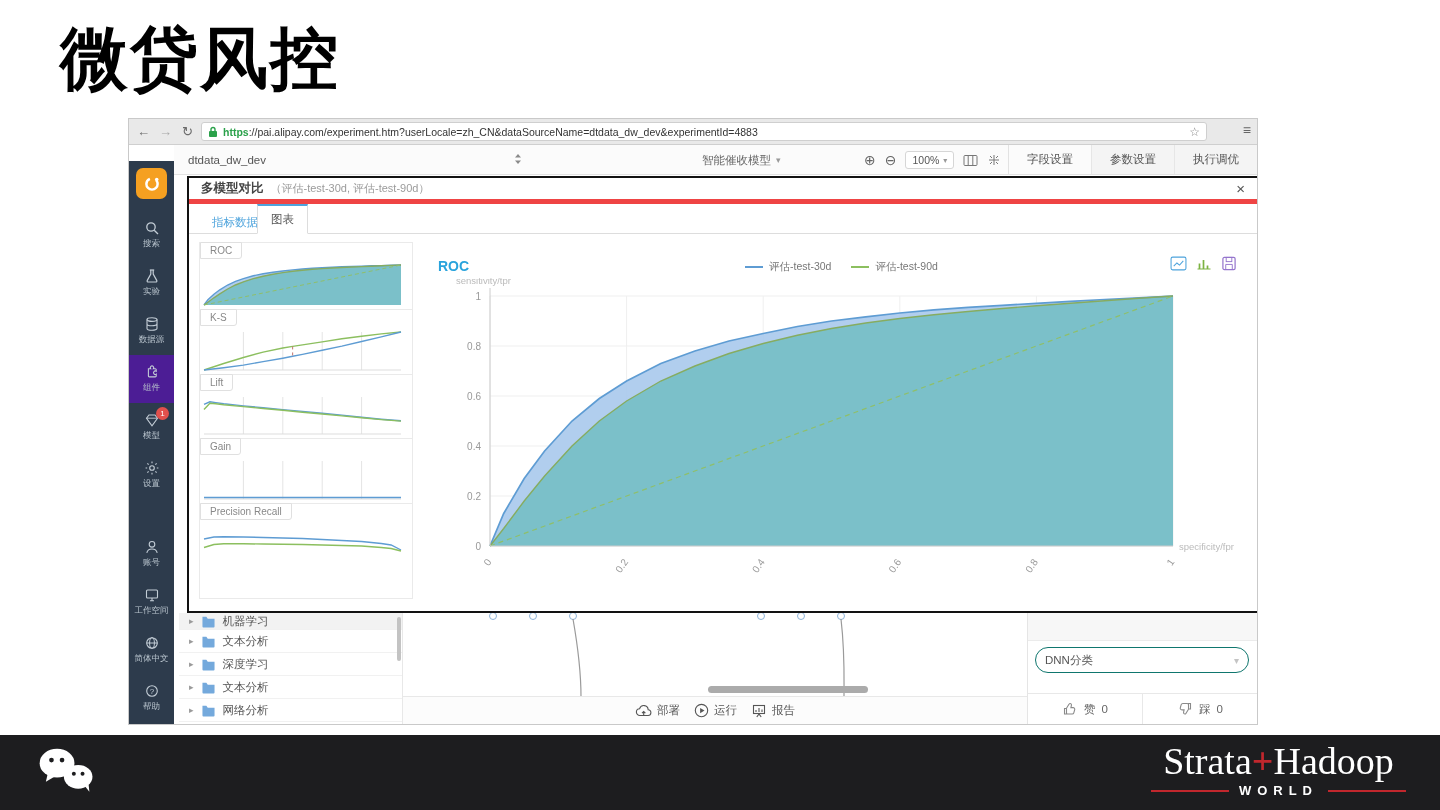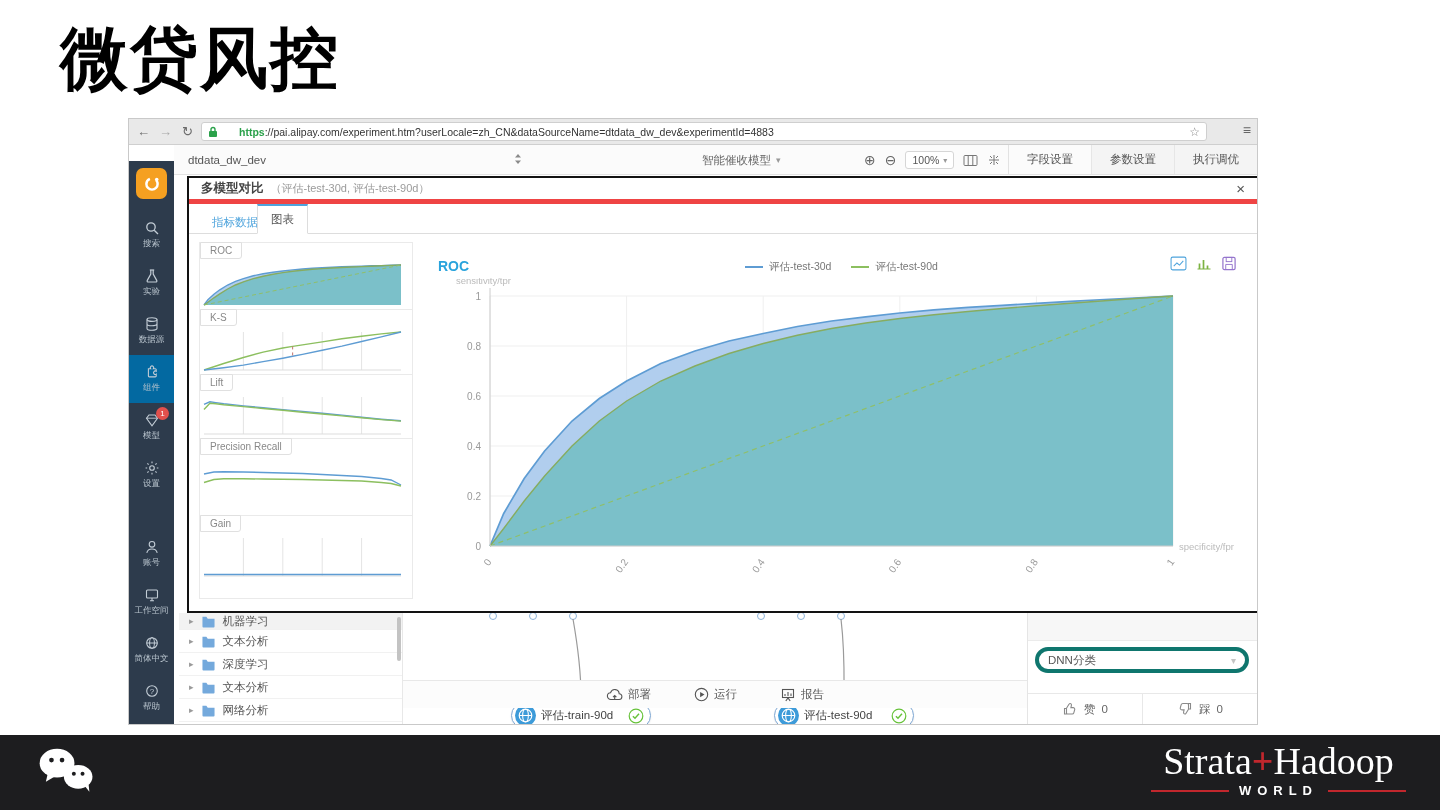--- a/index.html
+++ b/index.html
@@ -10,21 +10,21 @@
                color:#000;letter-spacing:2px;font-family:"Liberation Sans",sans-serif;}
 
   
   .browser{position:absolute;left:128px;top:118px;width:1130px;height:607px;background:#fff;
            border:1px solid #c9c9c9;}
   .chrome{position:absolute;left:0;top:0;right:0;height:26px;background:#e9e9e9;border-bottom:1px solid #cfcfcf;}
   .chrome-btn{position:absolute;top:3px;font-size:13px;color:#6c6c6c;line-height:20px;}
   .urlbar{position:absolute;left:72px;top:3px;width:1006px;height:19px;background:#fff;border:1px solid #cfcfcf;
           border-radius:3px;display:flex;align-items:center;padding:0 6px;}
   .url{font-size:10.5px;color:#333;white-space:nowrap;overflow:hidden;margin-left:5px;}
-  .url .scheme{color:#2aa14a;font-weight:bold;margin-left:16px;}
+  .url .scheme{color:#2aa14a;font-weight:bold;}
   .url-star{margin-left:auto;color:#888;font-size:12px;}
   .chrome-menu{position:absolute;right:6px;top:3px;font-size:14px;color:#666;}
 
   
   .appbar{position:absolute;left:45px;top:26px;right:0;height:30px;background:#fbfbfb;border-bottom:1px solid #e2e2e2;}
   .ds-select{position:absolute;left:6px;top:4px;width:350px;height:22px;display:flex;align-items:center;
              padding:0 8px;font-size:11.5px;color:#555;}
   .ds-select .ud{margin-left:auto;}
   .model-select{position:absolute;left:528px;top:4px;height:22px;display:flex;align-items:center;gap:5px;
                 font-size:11.5px;color:#666;}
@@ -37,21 +37,21 @@
   .appbar-actions{position:absolute;right:0;top:0;height:29px;display:flex;background:#f4f4f4;border-left:1px solid #e2e2e2;}
   .appbar-actions .act{padding:8px 18px;font-size:11.5px;color:#555;display:flex;align-items:center;border-left:1px solid #e6e6e6;}
   .appbar-actions .act:first-child{border-left:none;background:#fbfbfb;}
 
   
   .sidebar{position:absolute;left:0;top:42px;width:45px;bottom:0;background:#2d3b4c;}
   .sb-logo{position:absolute;left:7px;top:7px;width:31px;height:31px;border-radius:7px;background:#f5a021;
            display:flex;align-items:center;justify-content:center;}
   .sb-item{position:relative;width:45px;height:48px;display:flex;flex-direction:column;align-items:center;
            justify-content:center;gap:2px;color:#c3cdd6;cursor:pointer;}
-  .sb-item.active{background:#0369a1;text-align:center;}
+  .sb-item.active{background:#4c1d95;text-align:center;}
   .sb-item .sb-label{font-size:8.5px;color:#b9c4cd;}
   .sb-top{position:absolute;top:50px;left:0;}
   .sb-bottom{position:absolute;bottom:2px;left:0;}
   .badge{position:absolute;top:4px;right:5px;min-width:13px;height:13px;border-radius:7px;background:#e2504c;
          color:#fff;font-size:8px;line-height:13px;text-align:center;padding:0 2px;}
 
   
   .content{position:absolute;left:45px;top:56px;right:0;bottom:0;background:#fff;overflow:hidden;}
   .tree-panel{position:absolute;left:5px;top:438px;width:224px;bottom:0;background:#fff;border-right:1px solid #e8e8e8;}
   .tree-row{height:23px;display:flex;align-items:center;gap:7px;padding-left:10px;border-bottom:1px solid #f1f1f1;
@@ -59,28 +59,28 @@
   .tree-row:first-child{background:#f2f2f2;height:17px;}
   .tree-caret{color:#9a9a9a;font-size:9px;}
   .tree-scroll{position:absolute;right:1px;top:4px;width:4px;height:44px;border-radius:2px;background:#c3c3c3;}
 
   .canvas{position:absolute;left:229px;top:438px;right:230px;bottom:0;background:#fff;}
   .node{position:absolute;width:140px;height:27px;border:1px solid #7da7d4;border-radius:14px;background:#fff;
         display:flex;align-items:center;box-shadow:0 1px 2px rgba(0,0,0,.08);cursor:pointer;}
   .node .glb{margin-left:3px;}
   .node .nlabel{font-size:11.5px;color:#444;margin-left:5px;}
   .node .chk{margin-left:auto;margin-right:6px;display:flex;}
-  .canvas-toolbar{position:absolute;left:0;right:0;bottom:16px;height:28px;background:#fcfcfc;border-top:1px solid #e8e8e8;
-                  display:flex;align-items:center;justify-content:center;gap:43px;}
+  .canvas-toolbar{position:absolute;left:0;right:0;bottom:0;height:28px;background:#fcfcfc;border-top:1px solid #e8e8e8;
+                  display:flex;align-items:center;justify-content:center;gap:14px;}
   .cv-act{display:flex;align-items:center;gap:5px;font-size:11.5px;color:#555;cursor:pointer;}
   .h-scroll{position:absolute;left:305px;bottom:31px;width:160px;height:7px;border-radius:4px;background:#ababab;}
 
   .right-panel{position:absolute;right:0;top:438px;width:230px;bottom:0;background:#fff;border-left:1px solid #e5e5e5;}
   .rp-strip{position:absolute;left:0;right:0;top:0;height:28px;background:#f7f7f7;border-bottom:1px solid #ebebeb;}
-  .rp-select{position:absolute;left:7px;right:8px;top:34px;height:26px;border:4px solid #0f766e;border-radius:13px;
+  .rp-select{position:absolute;left:7px;right:8px;top:34px;height:26px;border:1px solid #0f766e;border-radius:13px;
              background:#fff;display:flex;align-items:center;padding:0 9px;font-size:11.5px;color:#555;cursor:pointer;}
   .rp-select .chev{margin-left:auto;color:#c4c4c4;font-size:10px;}
   .rp-votes{position:absolute;left:0;right:0;bottom:0;height:31px;border-top:1px solid #e8e8e8;display:flex;}
   .vote{flex:1;display:flex;align-items:center;justify-content:center;gap:6px;font-size:11.5px;color:#666;cursor:pointer;}
   .vote+.vote{border-left:1px solid #e8e8e8;}
 
   
   .modal{position:absolute;left:13px;top:1px;width:1072px;height:437px;background:#fff;border:2px solid #121212;z-index:10;}
   .m-header{position:absolute;left:0;right:0;top:0;height:26px;border-bottom:5px solid #ef4444;display:flex;
             align-items:center;padding:0 12px;}
@@ -511,35 +511,35 @@
                 <line x1="43.400000000000006" y1="4" x2="43.400000000000006" y2="41" stroke="#e4e4e4"></line>
                 <line x1="82.80000000000001" y1="4" x2="82.80000000000001" y2="41" stroke="#e4e4e4"></line>
                 <line x1="122.19999999999999" y1="4" x2="122.19999999999999" y2="41" stroke="#e4e4e4"></line>
                 <line x1="161.60000000000002" y1="4" x2="161.60000000000002" y2="41" stroke="#e4e4e4"></line>
                 <line x1="4" y1="41" x2="201" y2="41" stroke="#ddd"></line>
                 <polyline points="4.0,11.4 9.9,8.8 15.8,9.6 23.7,10.7 43.4,12.9 63.1,14.7 82.8,16.6 102.5,18.4 122.2,20.3 141.9,22.1 161.6,24.3 181.3,26.2 201.0,27.7" fill="none" stroke="#5e9cd3" stroke-width="1.4"></polyline>
                 <polyline points="4.0,16.6 9.9,10.3 15.8,10.7 23.7,11.8 43.4,13.6 63.1,15.5 82.8,17.3 102.5,19.2 122.2,21.0 141.9,22.9 161.6,24.7 181.3,26.6 201.0,28.1" fill="none" stroke="#8cbf5f" stroke-width="1.4"></polyline>
               </svg>
             </div>
             <div class="mini-card">
-    <span class="mini-chip">Precision Recall</span>
-    <svg width="206" height="58">
-                <polyline points="4.0,17.0 13.9,15.0 23.7,14.8 43.4,15.0 63.1,15.5 82.8,16.0 102.5,16.5 122.2,17.5 141.9,18.5 161.6,19.5 181.3,21.5 191.1,23.0 201.0,28.0" fill="none" stroke="#5e9cd3" stroke-width="1.4"></polyline>
-                <polyline points="4.0,25.5 13.9,22.5 23.7,21.8 43.4,21.8 63.1,22.0 82.8,22.3 102.5,22.5 122.2,23.0 141.9,23.5 161.6,24.0 181.3,25.5 191.1,26.5 201.0,29.0" fill="none" stroke="#8cbf5f" stroke-width="1.4"></polyline>
-              </svg>
-            </div>
-            <div class="mini-card">
     <span class="mini-chip">Gain</span>
     <svg width="206" height="46">
                 <line x1="43.400000000000006" y1="4" x2="43.400000000000006" y2="42" stroke="#e4e4e4"></line>
                 <line x1="82.80000000000001" y1="4" x2="82.80000000000001" y2="42" stroke="#e4e4e4"></line>
                 <line x1="122.19999999999999" y1="4" x2="122.19999999999999" y2="42" stroke="#e4e4e4"></line>
                 <line x1="161.60000000000002" y1="4" x2="161.60000000000002" y2="42" stroke="#e4e4e4"></line>
                 <line x1="4" y1="42" x2="201" y2="42" stroke="#ddd"></line>
                 <polyline points="4.0,40.5 201.0,40.5" fill="none" stroke="#5e9cd3" stroke-width="1.4"></polyline>
+              </svg>
+            </div>
+            <div class="mini-card">
+    <span class="mini-chip">Precision Recall</span>
+    <svg width="206" height="58">
+                <polyline points="4.0,17.0 13.9,15.0 23.7,14.8 43.4,15.0 63.1,15.5 82.8,16.0 102.5,16.5 122.2,17.5 141.9,18.5 161.6,19.5 181.3,21.5 191.1,23.0 201.0,28.0" fill="none" stroke="#5e9cd3" stroke-width="1.4"></polyline>
+                <polyline points="4.0,25.5 13.9,22.5 23.7,21.8 43.4,21.8 63.1,22.0 82.8,22.3 102.5,22.5 122.2,23.0 141.9,23.5 161.6,24.0 181.3,25.5 191.1,26.5 201.0,29.0" fill="none" stroke="#8cbf5f" stroke-width="1.4"></polyline>
               </svg>
             </div>
           </div>
         <div class="chart-area">
           <span class="c-title">ROC</span>
           <div class="legend" id="chart-legend">
               <span class="lg-item">
     <span class="lg-swatch" style="background:#5e9cd3"></span>
     <span>评估-test-30d</span>
               </span>

